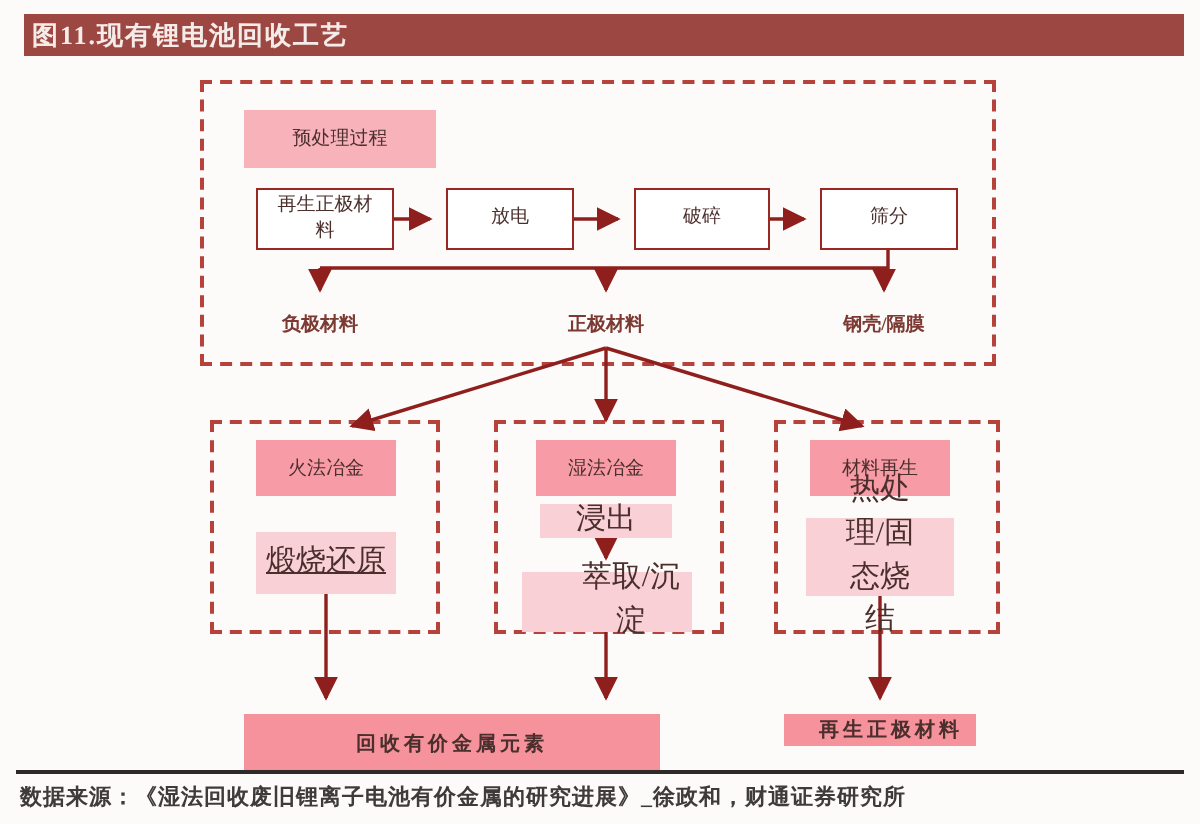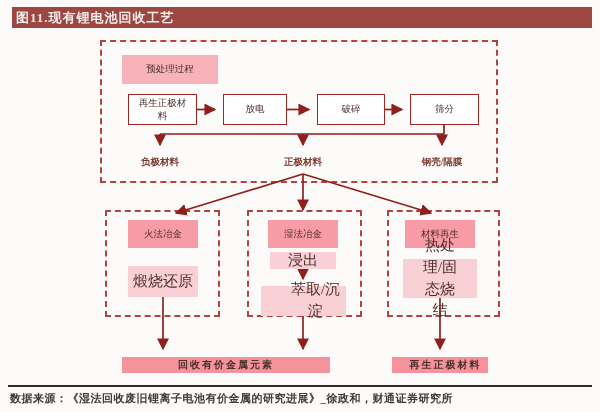--- a/index.html
+++ b/index.html
@@ -64,42 +64,42 @@
   #header-pyro{left:128px;top:220px;width:70px;height:28px;}
   #header-hydro{left:268px;top:220px;width:70px;height:28px;}
   #header-regen{left:405px;top:220px;width:70px;height:28px;}
   .sub-box{
     background:var(--pink_light);
     color:var(--text_dark);
     font-size:15px;line-height:1.45;
     display:flex;align-items:center;justify-content:center;text-align:center;
     word-break:break-all;z-index:3;
   }
-  #sub-calcine{left:128px;top:266px;width:70px;height:31px;}
+  #sub-calcine{left:128px;top:266px;width:70px;height:31px;text-decoration:underline;}
   #sub-leach{left:270px;top:252px;width:66px;height:17px;}
   #sub-extract{left:261px;top:286px;width:85px;height:30px;padding-left:24px;}
   #sub-heat{left:403px;top:259px;width:74px;height:39px;padding:0 18px;}
 
   
   .out-label{
     color:var(--label_red);
     font-size:9.5px;font-weight:bold;text-align:center;z-index:3;
   }
   #out-anode{left:125px;top:156px;width:70px;}
   #out-cathode{left:268px;top:156px;width:70px;}
   #out-shell{left:405px;top:156px;width:74px;}
 
   
   .result-bar{
     background:var(--bar_pink);
     color:var(--text_dark);
     font-size:10px;font-weight:bold;letter-spacing:2px;
     display:flex;align-items:center;justify-content:center;z-index:3;
   }
-  #result-metals{left:122px;top:357px;width:208px;height:16px;}
+  #result-metals{left:122px;top:357px;width:208px;height:30px;}
   #result-cathode{left:392px;top:357px;width:96px;height:16px;padding-left:11px;}
 
   
   .divider{left:8px;top:385px;width:584px;height:2px;background:var(--rule_color);z-index:4;}
   .source-note{
     left:10px;top:391px;width:582px;
     color:var(--source_text);
     font-size:11px;font-weight:bold;letter-spacing:0.5px;z-index:4;
   }
 </style>

